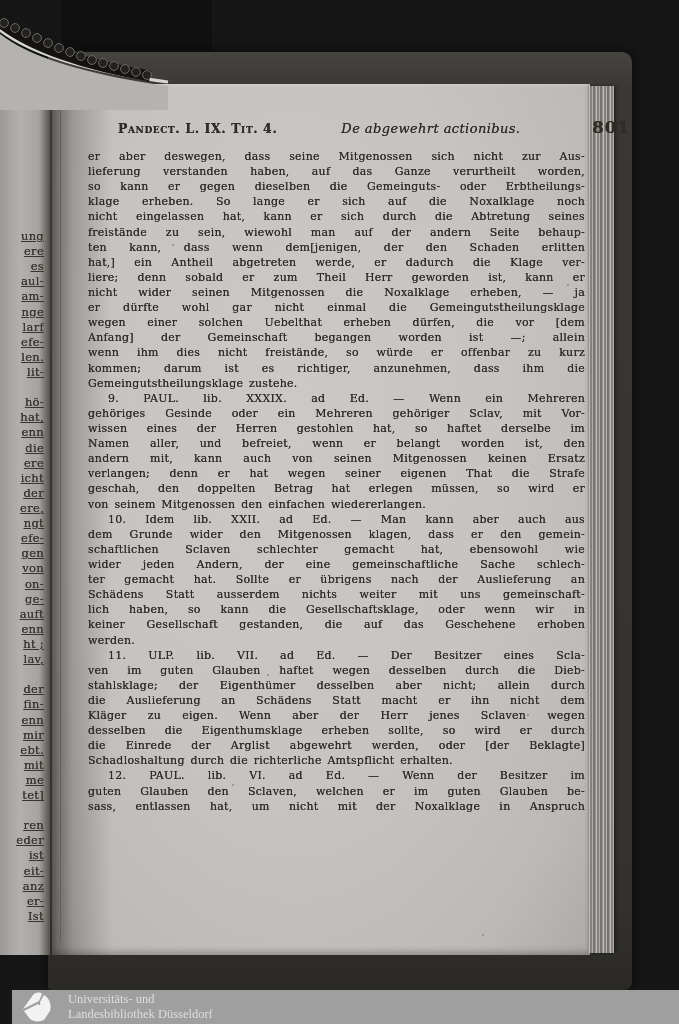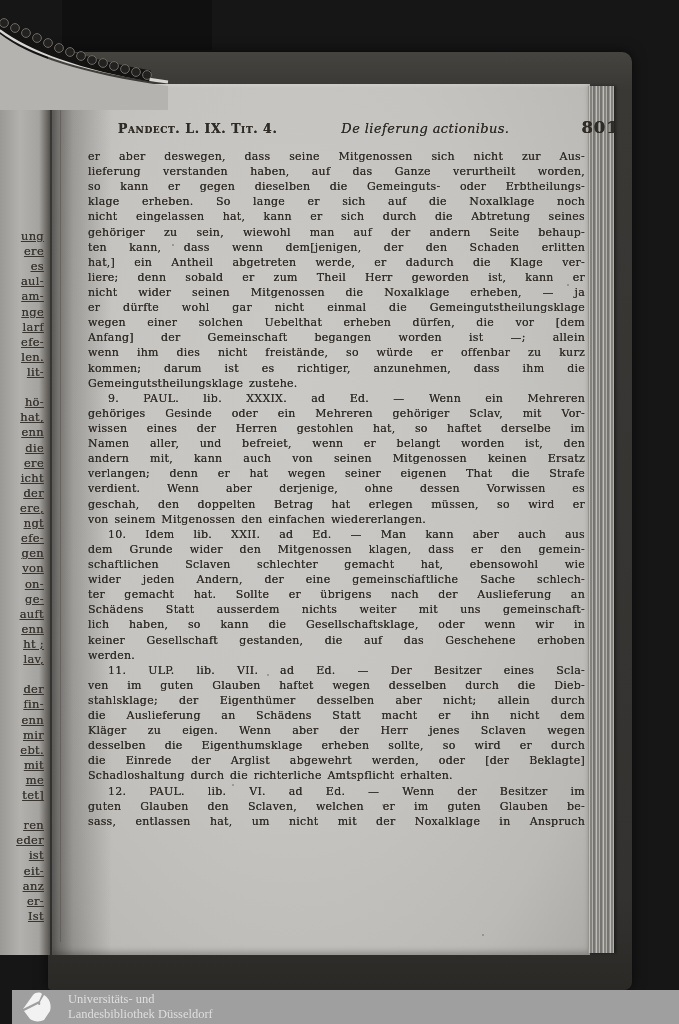--- a/index.html
+++ b/index.html
@@ -181,50 +181,49 @@
     <circle cx="114" cy="66" r="4.4"></circle>
       <circle cx="125" cy="69" r="4.4"></circle>
     <circle cx="136" cy="72" r="4.4"></circle>
       <circle cx="147" cy="75" r="4.4"></circle>
   </g>
 </svg>
 
 <div class="content">
   <div class="pg-header">
     <span class="hdr-left">Pandect. L. IX. Tit. 4.</span>
-    <span class="hdr-latin">De lieferung actionibus.</span>
+    <span class="hdr-latin">De abgewehrt actionibus.</span>
     <span class="hdr-num">801</span>
   </div>
   <div class="body-text">
       <div class="para">
         <div class="tl">er aber deswegen, dass seine Mitgenossen sich nicht zur Aus-</div>
         <div class="tl">lieferung verstanden haben, auf das Ganze verurtheilt worden,</div>
         <div class="tl">so kann er gegen dieselben die Gemeinguts- oder Erbtheilungs-</div>
         <div class="tl">klage erheben.  So lange er sich auf die Noxalklage noch</div>
         <div class="tl">nicht eingelassen hat, kann er sich durch die Abtretung seines</div>
-        <div class="tl">gehöriger zu sein, wiewohl man auf der andern Seite behaup-</div>
+        <div class="tl">freistände zu sein, wiewohl man auf der andern Seite behaup-</div>
         <div class="tl">ten kann, dass wenn dem[jenigen, der den Schaden erlitten</div>
         <div class="tl">hat,] ein Antheil abgetreten werde, er dadurch die Klage ver-</div>
         <div class="tl">liere; denn sobald er zum Theil Herr geworden ist, kann er</div>
         <div class="tl">nicht wider seinen Mitgenossen die Noxalklage erheben, — ja</div>
         <div class="tl">er dürfte wohl gar nicht einmal die Gemeingutstheilungsklage</div>
         <div class="tl">wegen einer solchen Uebelthat erheben dürfen, die vor [dem</div>
         <div class="tl">Anfang] der Gemeinschaft begangen worden ist —; allein</div>
         <div class="tl">wenn ihm dies nicht freistände, so würde er offenbar zu kurz</div>
         <div class="tl">kommen; darum ist es richtiger, anzunehmen, dass ihm die</div>
         <div class="tl last">Gemeingutstheilungsklage zustehe.</div>
       </div>
       <div class="para indent">
         <div class="tl">9. PAUL. lib. XXXIX. ad Ed. — Wenn ein Mehreren</div>
         <div class="tl">gehöriges Gesinde oder ein Mehreren gehöriger Sclav, mit Vor-</div>
         <div class="tl">wissen eines der Herren gestohlen hat, so haftet derselbe im</div>
         <div class="tl">Namen aller, und befreiet, wenn er belangt worden ist, den</div>
         <div class="tl">andern mit, kann auch von seinen Mitgenossen keinen Ersatz</div>
         <div class="tl">verlangen; denn er hat wegen seiner eigenen That die Strafe</div>
-        <div class="tl">verdient.  Wenn aber derjenige, ohne dessen Vorwissen es</div>
         <div class="tl">geschah, den doppelten Betrag hat erlegen müssen, so wird er</div>
         <div class="tl last">von seinem Mitgenossen den einfachen wiedererlangen.</div>
       </div>
       <div class="para indent">
         <div class="tl">10. Idem lib. XXII. ad Ed. — Man kann aber auch aus</div>
         <div class="tl">dem Grunde wider den Mitgenossen klagen, dass er den gemein-</div>
         <div class="tl">schaftlichen Sclaven schlechter gemacht hat, ebensowohl wie</div>
         <div class="tl">wider jeden Andern, der eine gemeinschaftliche Sache schlech-</div>
         <div class="tl">ter gemacht hat.  Sollte er übrigens nach der Auslieferung an</div>
         <div class="tl">Schädens Statt ausserdem nichts weiter mit uns gemeinschaft-</div>

